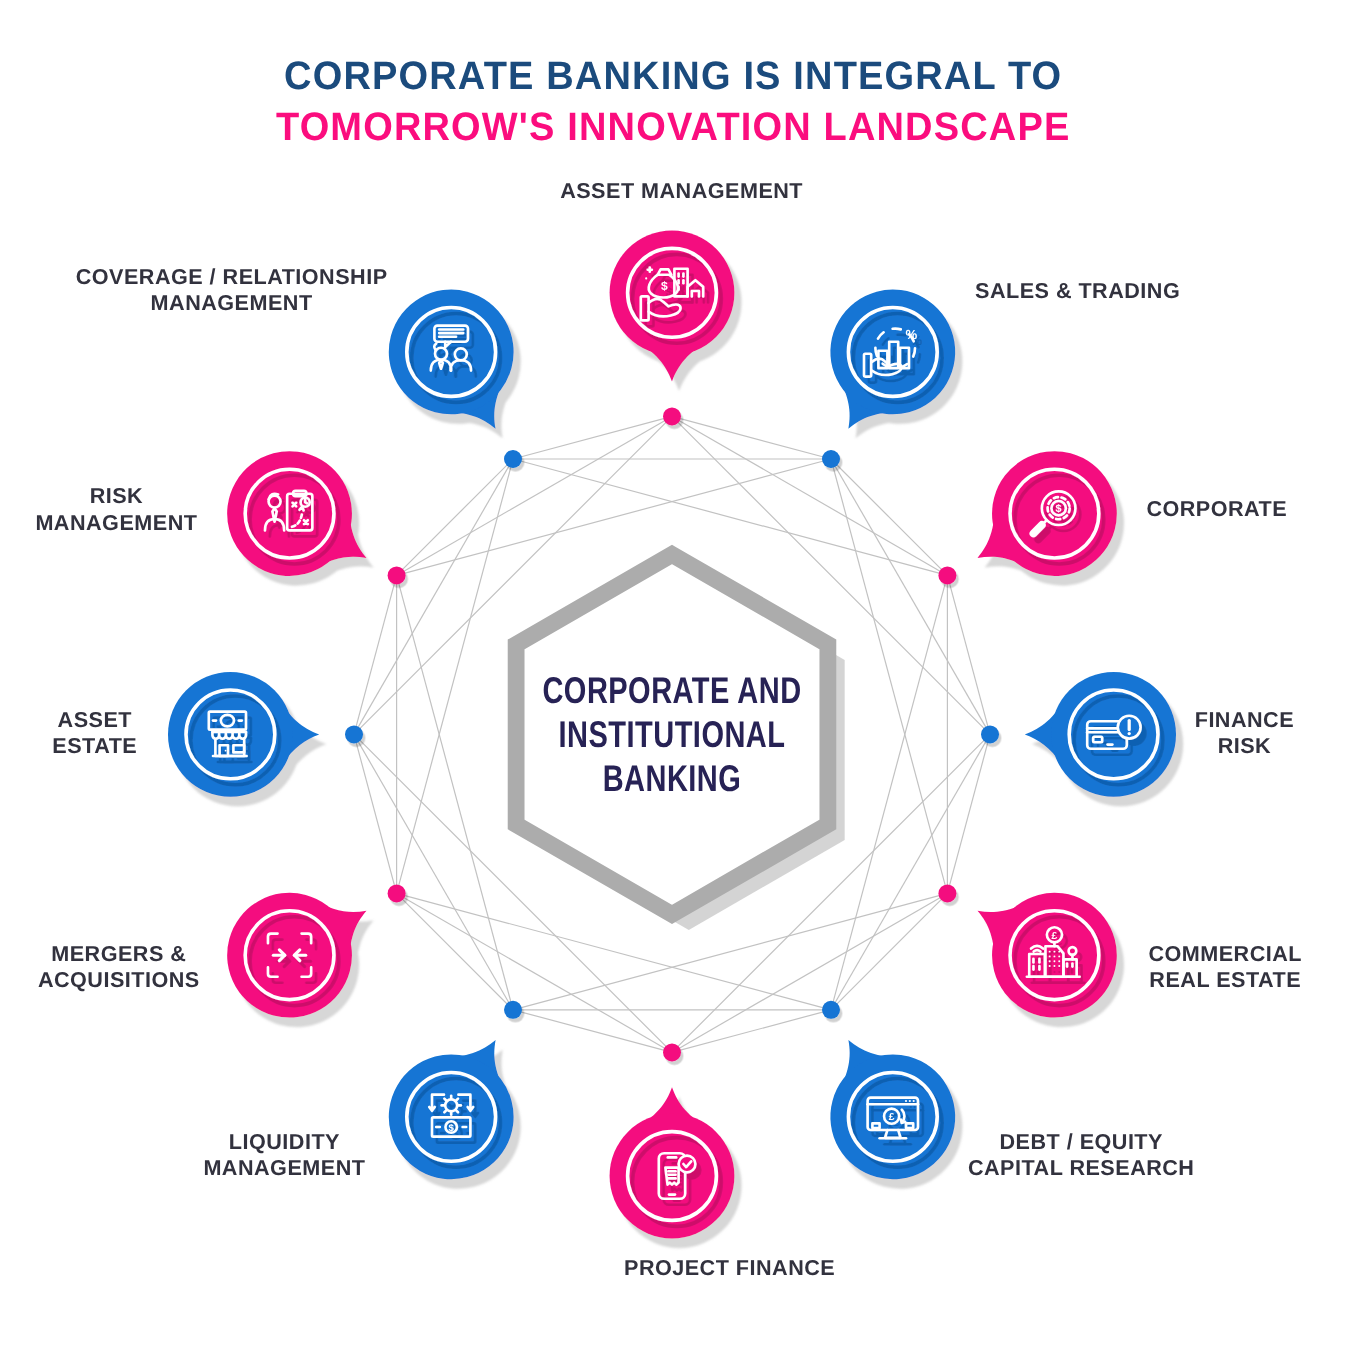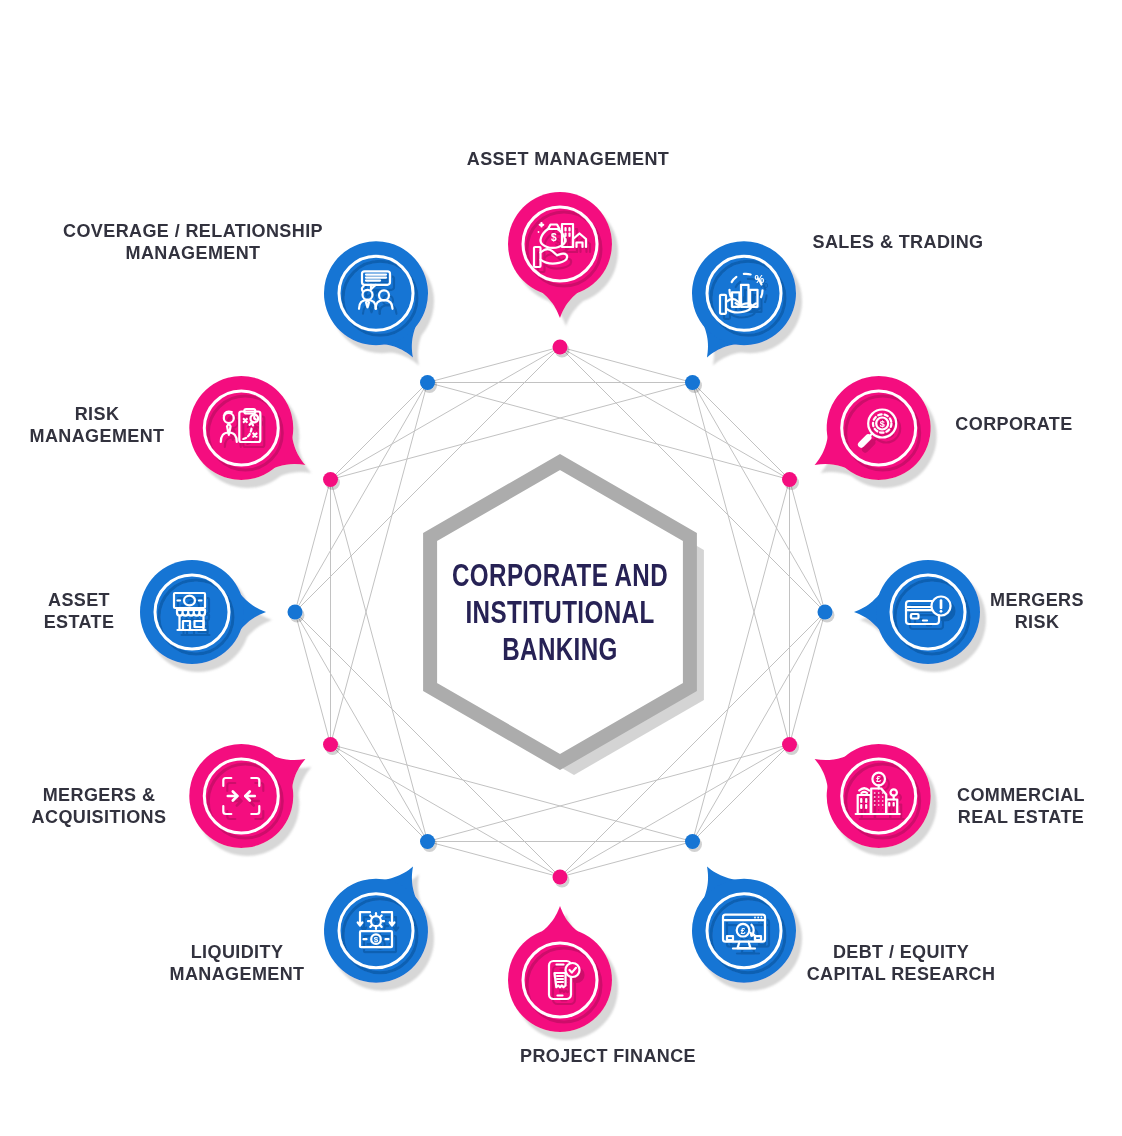--- a/index.html
+++ b/index.html
@@ -20,20 +20,24 @@
     font-weight:bold;font-size:18px;line-height:21.5px;color:var(--label-text);
     letter-spacing:.4px;white-space:nowrap;
   }
   svg.diagram{position:absolute;left:0;top:0;}
 </style>
 </head>
 <body>
 
 <div class="canvas" style="--title-navy: #1B4B7D; --title-pink: #FB0D7E; --center-text: #272255; --label-text: #32323E;">
 
+  <div class="title">
+    <div class="t1">CORPORATE BANKING IS INTEGRAL TO</div>
+    <div class="t2">TOMORROW'S INNOVATION LANDSCAPE</div>
+  </div>
 
   <svg class="diagram" width="1122" height="1136" viewBox="0 0 1122 1136" id="diagram-svg">
 <defs>
   <filter id="pin-shadow" x="-60%" y="-60%" width="240%" height="240%">
     <feDropShadow dx="6" dy="8" stdDeviation="1" flood-color="#8a8a8a" flood-opacity="0.35"></feDropShadow>
   </filter>
   <filter id="icon-shadow" x="-60%" y="-60%" width="240%" height="240%">
     <feDropShadow dx="4" dy="5" stdDeviation="0.5" flood-color="#000000" flood-opacity="0.16"></feDropShadow>
   </filter>
   <filter id="dot-shadow" x="-80%" y="-80%" width="260%" height="260%">
@@ -389,21 +393,21 @@
       <div class="node-label" style="left: 568px; top: 160px;">
         <div>ASSET MANAGEMENT</div>
       </div>
       <div class="node-label" style="left: 898px; top: 243px;">
         <div>SALES &amp; TRADING</div>
       </div>
       <div class="node-label" style="left: 1014px; top: 425px;">
         <div>CORPORATE</div>
       </div>
       <div class="node-label" style="left: 1037px; top: 611px;">
-        <div>MERGERS</div>
+        <div>FINANCE</div>
         <div>RISK</div>
       </div>
       <div class="node-label" style="left: 1021px; top: 806px;">
         <div>COMMERCIAL</div>
         <div>REAL ESTATE</div>
       </div>
       <div class="node-label" style="left: 901px; top: 963px;">
         <div>DEBT / EQUITY</div>
         <div>CAPITAL RESEARCH</div>
       </div>

